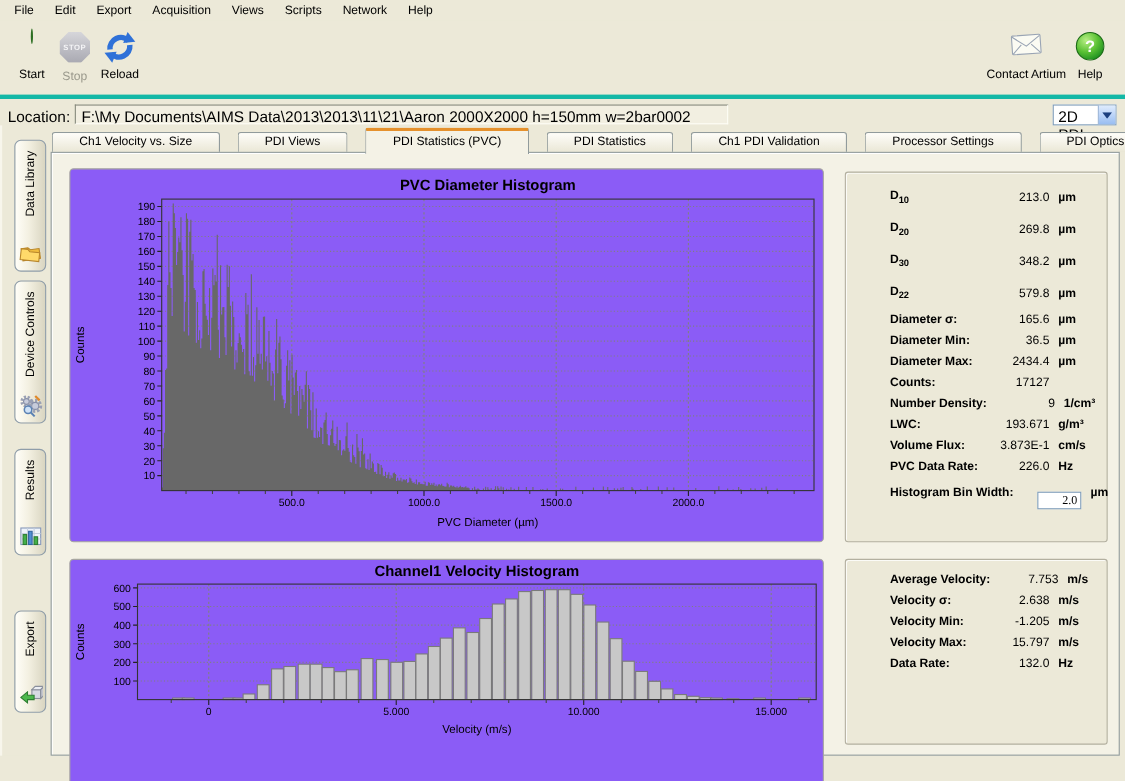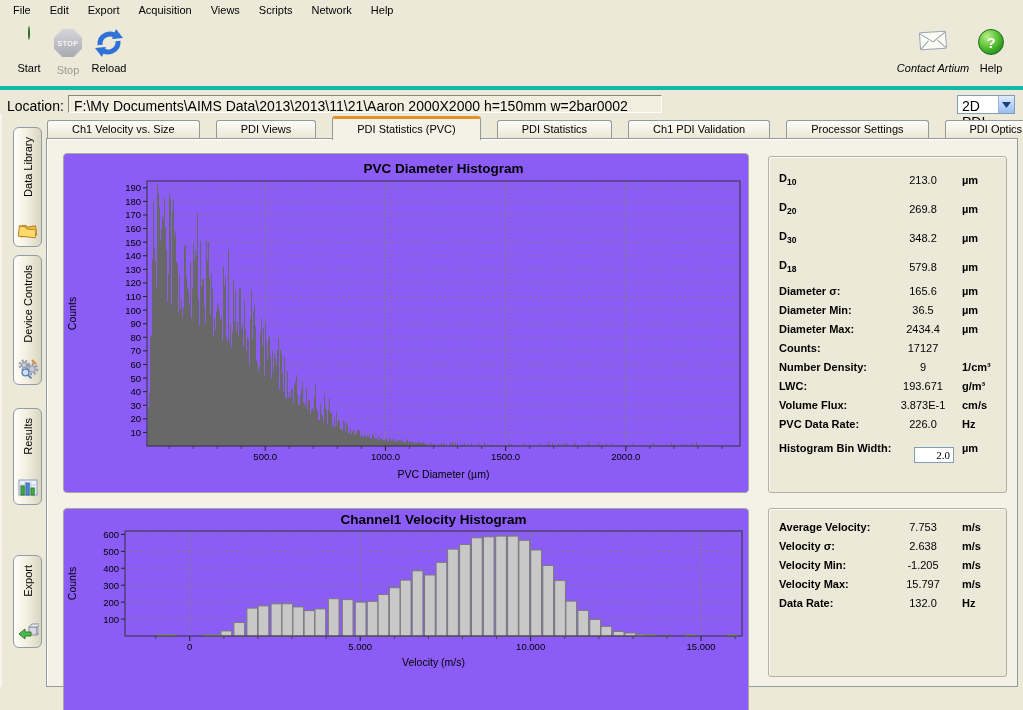--- a/index.html
+++ b/index.html
@@ -65,23 +65,23 @@
   .content{position:absolute;left:0;right:0;top:24px;bottom:0;background:#f4f2e6;
     border:1px solid #919b9c;box-shadow:inset 1px 1px 0 #fff;}
 
   .chart-panel{position:absolute;background:#8b5cf6;border:1px solid #a7a6a0;border-radius:4px;}
   .chart-panel svg{display:block;}
   .stats-panel{position:absolute;background:#ece9d8;border:1px solid #b3b0a0;border-radius:3px;
     box-shadow:inset 1px 1px 0 rgba(255,255,255,.8);padding-top:8px;font-size:11px;}
   .stat-row{display:grid;grid-template-columns:1fr 62px 44px;align-items:center;
     height:19px;padding:0 8px 0 10px;}
   .stat-row.drow{height:29px;}
-  .s-label{font-weight:bold;white-space:nowrap;}
+  .s-label{font-weight:bold;white-space:nowrap;margin-left:30px;}
   .s-label sub{font-size:8.5px;font-weight:bold;}
-  .s-val{text-align:center;}
+  .s-val{text-align:right;}
   .s-unit{font-weight:bold;padding-left:8px;}
   .bin-input{width:40px;height:16px;border:1px solid #7f9db9;background:#fff;font-size:11px;
     text-align:right;padding:0 3px;justify-self:end;font-family:Liberation Serif, serif;margin-top:14px;}
 
   
   .statusbar{position:absolute;left:0;right:0;bottom:0;height:23px;background:#ece9d8;
     border-top:1px solid #cbc7b5;font-size:11px;padding:5px 0 0 5px;}
 
   
   .ctitle{font:bold 13.5px "Liberation Sans",sans-serif;}
@@ -121,21 +121,21 @@
       <span class="ticon">
         <svg width="32" height="32" viewBox="0 0 32 32">
           <path d="M7 18 A 10 10 0 0 1 24 10" stroke="#2f71d8" stroke-width="5" fill="none"></path>
           <polygon points="23,2 30,11 19,12" fill="#2f71d8"></polygon>
           <path d="M25 14 A 10 10 0 0 1 8 22" stroke="#2f71d8" stroke-width="5" fill="none"></path>
           <polygon points="9,30 2,21 13,20" fill="#2f71d8"></polygon>
         </svg>
       </span>
       <span>Reload</span>
     </div>
-    <div class="tbtn" style="left:887px;width:92px;font-style:italic;">
+    <div class="tbtn" style="left:887px;width:92px;">
       <span class="ticon">
         <svg width="32" height="28" viewBox="0 0 32 26">
           <g transform="rotate(-4 16 13)">
             <rect x="3" y="4" width="26" height="17" rx="1" fill="#fbfbf3" stroke="#99a4b4"></rect>
             <path d="M3.5 5 L16 14 L28.5 5" fill="none" stroke="#99a4b4"></path>
             <path d="M3.5 20.5 L11.5 12.5 M28.5 20.5 L20.5 12.5" stroke="#99a4b4" fill="none"></path>
           </g>
         </svg>
       </span>
       <span>Contact Artium</span>
@@ -332,21 +332,21 @@
               <span class="s-label">D<sub>20</sub></span>
               <span class="s-val">269.8</span>
               <span class="s-unit">µm</span>
             </div>
             <div class="stat-row drow">
               <span class="s-label">D<sub>30</sub></span>
               <span class="s-val">348.2</span>
               <span class="s-unit">µm</span>
             </div>
             <div class="stat-row drow">
-              <span class="s-label">D<sub>18</sub></span>
+              <span class="s-label">D<sub>22</sub></span>
               <span class="s-val">579.8</span>
               <span class="s-unit">µm</span>
             </div>
             <div class="stat-row">
               <span class="s-label">Diameter σ:</span>
               <span class="s-val">165.6</span>
               <span class="s-unit">µm</span>
             </div>
             <div class="stat-row">
               <span class="s-label">Diameter Min:</span>

